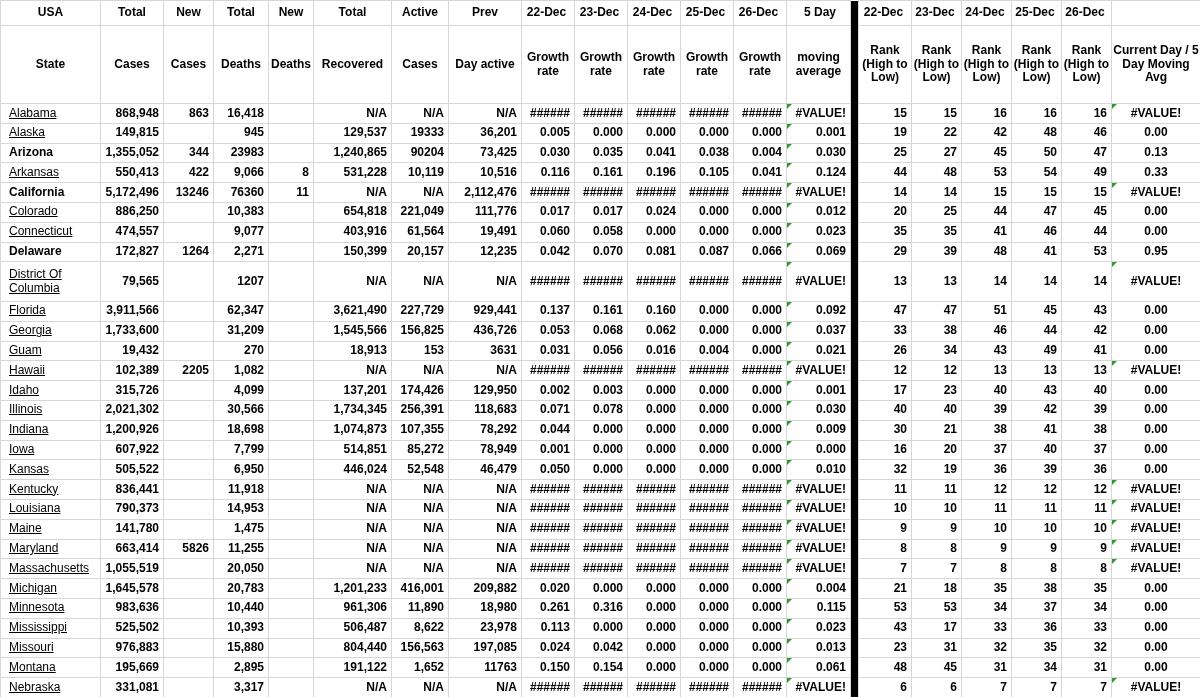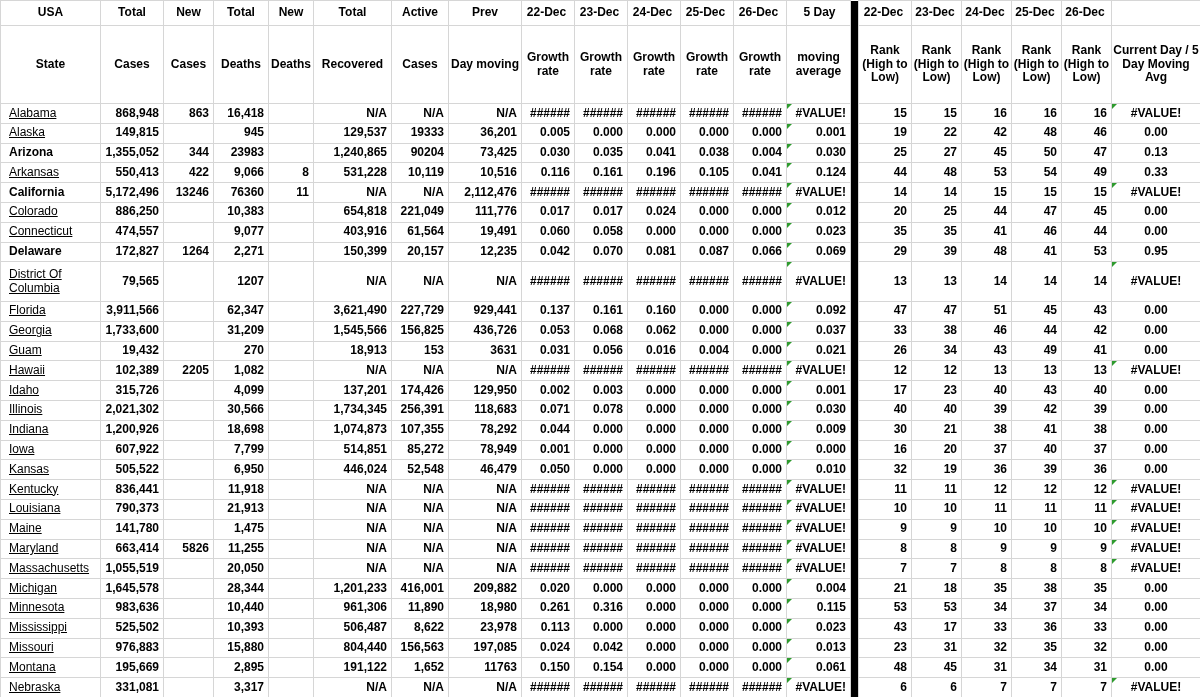--- a/index.html
+++ b/index.html
@@ -18,21 +18,21 @@
   tr.hr2 td { height:78px; }
   tbody tr { height:19.8px; }
   tbody tr.tall { height:39.6px; }
   td.num { text-align:right; padding-right:4px; }
   td.ctr { text-align:center; }
   td.state { text-align:left; padding-left:8px; white-space:normal; }
   td.state .nm { font-weight:400; text-decoration:underline; }
   td.state.bold .nm { font-weight:700; text-decoration:none; }
   td.divider { background:#000; border:none; padding:0; }
   td.hdr-date { text-align:center; padding-right:3px; }
-  td.hdr-5day { text-align:center; padding-left:2px; }
+  td.hdr-5day { text-align:left; padding-left:17px; }
   .tri::before {
     content:""; position:absolute; top:0; left:0;
     border-top:5px solid #2e9b2e; border-right:5px solid transparent;
     width:0; height:0;
   }
 </style>
 </head>
 <body>
 
 <table>
@@ -84,21 +84,21 @@
         <td></td>
       </tr>
     <tr class="hr2">
         <td>State</td>
         <td>Cases</td>
         <td>Cases</td>
         <td>Deaths</td>
         <td>Deaths</td>
         <td>Recovered</td>
         <td>Cases</td>
-        <td>Day moving</td>
+        <td>Day active</td>
         <td>Growth rate</td>
         <td>Growth rate</td>
         <td>Growth rate</td>
         <td>Growth rate</td>
         <td>Growth rate</td>
         <td>moving average</td>
         <td class="divider"></td>
         <td>Rank (High to Low)</td>
         <td>Rank (High to Low)</td>
         <td>Rank (High to Low)</td>
@@ -542,21 +542,21 @@
         <td class="num">11</td>
         <td class="num">12</td>
         <td class="num">12</td>
         <td class="num">12</td>
         <td class="ctr tri">#VALUE!</td>
       </tr>
       <tr>
         <td class="state"><span class="nm">Louisiana</span></td>
         <td class="num">790,373</td>
         <td class="num"></td>
-        <td class="num">21,913</td>
+        <td class="num">14,953</td>
         <td class="num"></td>
         <td class="num">N/A</td>
         <td class="num">N/A</td>
         <td class="num">N/A</td>
         <td class="num">######</td>
         <td class="num">######</td>
         <td class="num">######</td>
         <td class="num">######</td>
         <td class="num">######</td>
         <td class="num tri">#VALUE!</td>
@@ -634,21 +634,21 @@
         <td class="num">7</td>
         <td class="num">8</td>
         <td class="num">8</td>
         <td class="num">8</td>
         <td class="ctr tri">#VALUE!</td>
       </tr>
       <tr>
         <td class="state"><span class="nm">Michigan</span></td>
         <td class="num">1,645,578</td>
         <td class="num"></td>
-        <td class="num">28,344</td>
+        <td class="num">20,783</td>
         <td class="num"></td>
         <td class="num">1,201,233</td>
         <td class="num">416,001</td>
         <td class="num">209,882</td>
         <td class="num">0.020</td>
         <td class="num">0.000</td>
         <td class="num">0.000</td>
         <td class="num">0.000</td>
         <td class="num">0.000</td>
         <td class="num tri">0.004</td>

